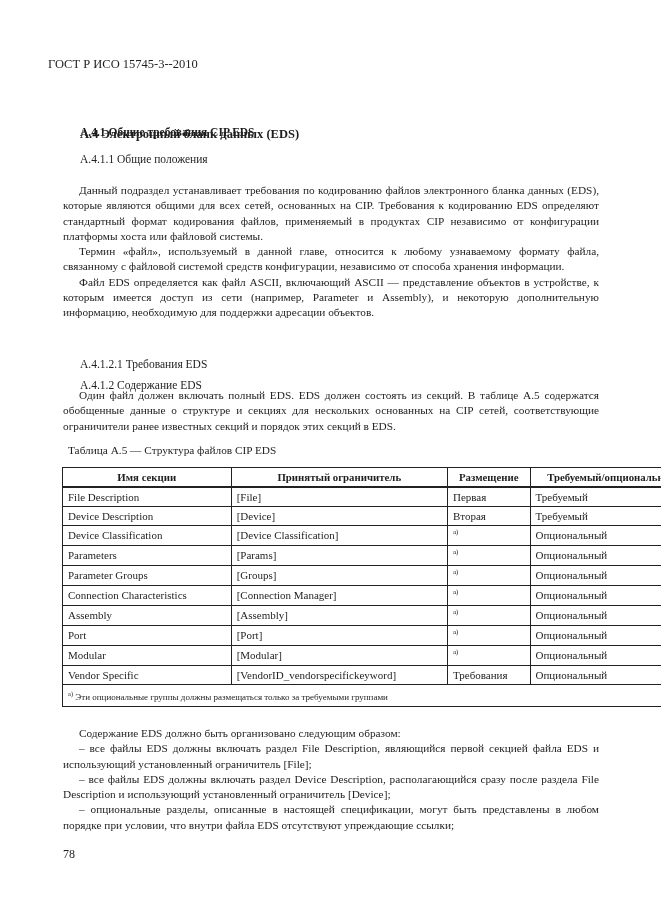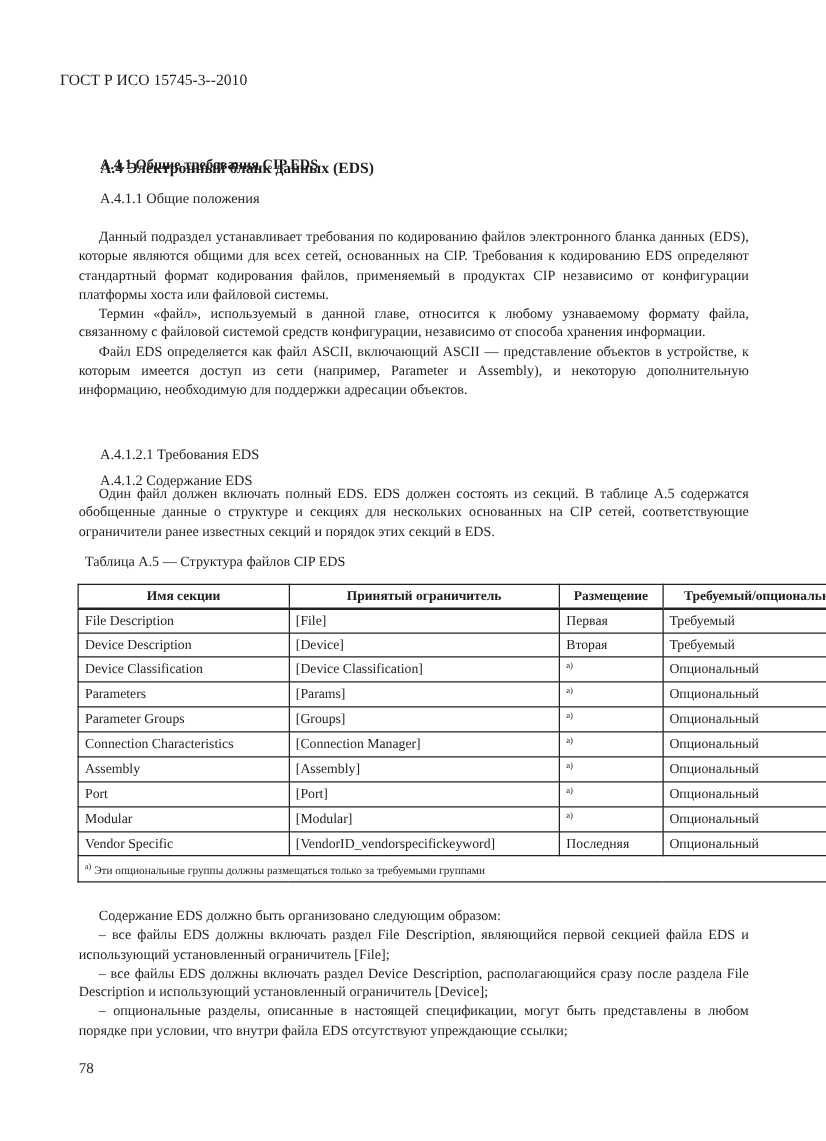--- a/index.html
+++ b/index.html
@@ -123,21 +123,21 @@
     </tr>
     <tr>
       <td>Modular</td>
       <td>[Modular]</td>
       <td class="sup">а)</td>
       <td>Опциональный</td>
     </tr>
     <tr>
       <td>Vendor Specific</td>
       <td>[VendorID_vendorspecifickeyword]</td>
-      <td>Последняя</td>
+      <td>Требования</td>
       <td>Опциональный</td>
     </tr>
     <tr>
       <td class="fn" colspan="4"><sup>а)</sup> <span>Эти опциональные группы должны размещаться только за требуемыми группами</span></td>
     </tr>
   </tbody>
 </table>
 
 <div class="abs para" style="top:726px;">
   <p>Содержание EDS должно быть организовано следующим образом:</p>

